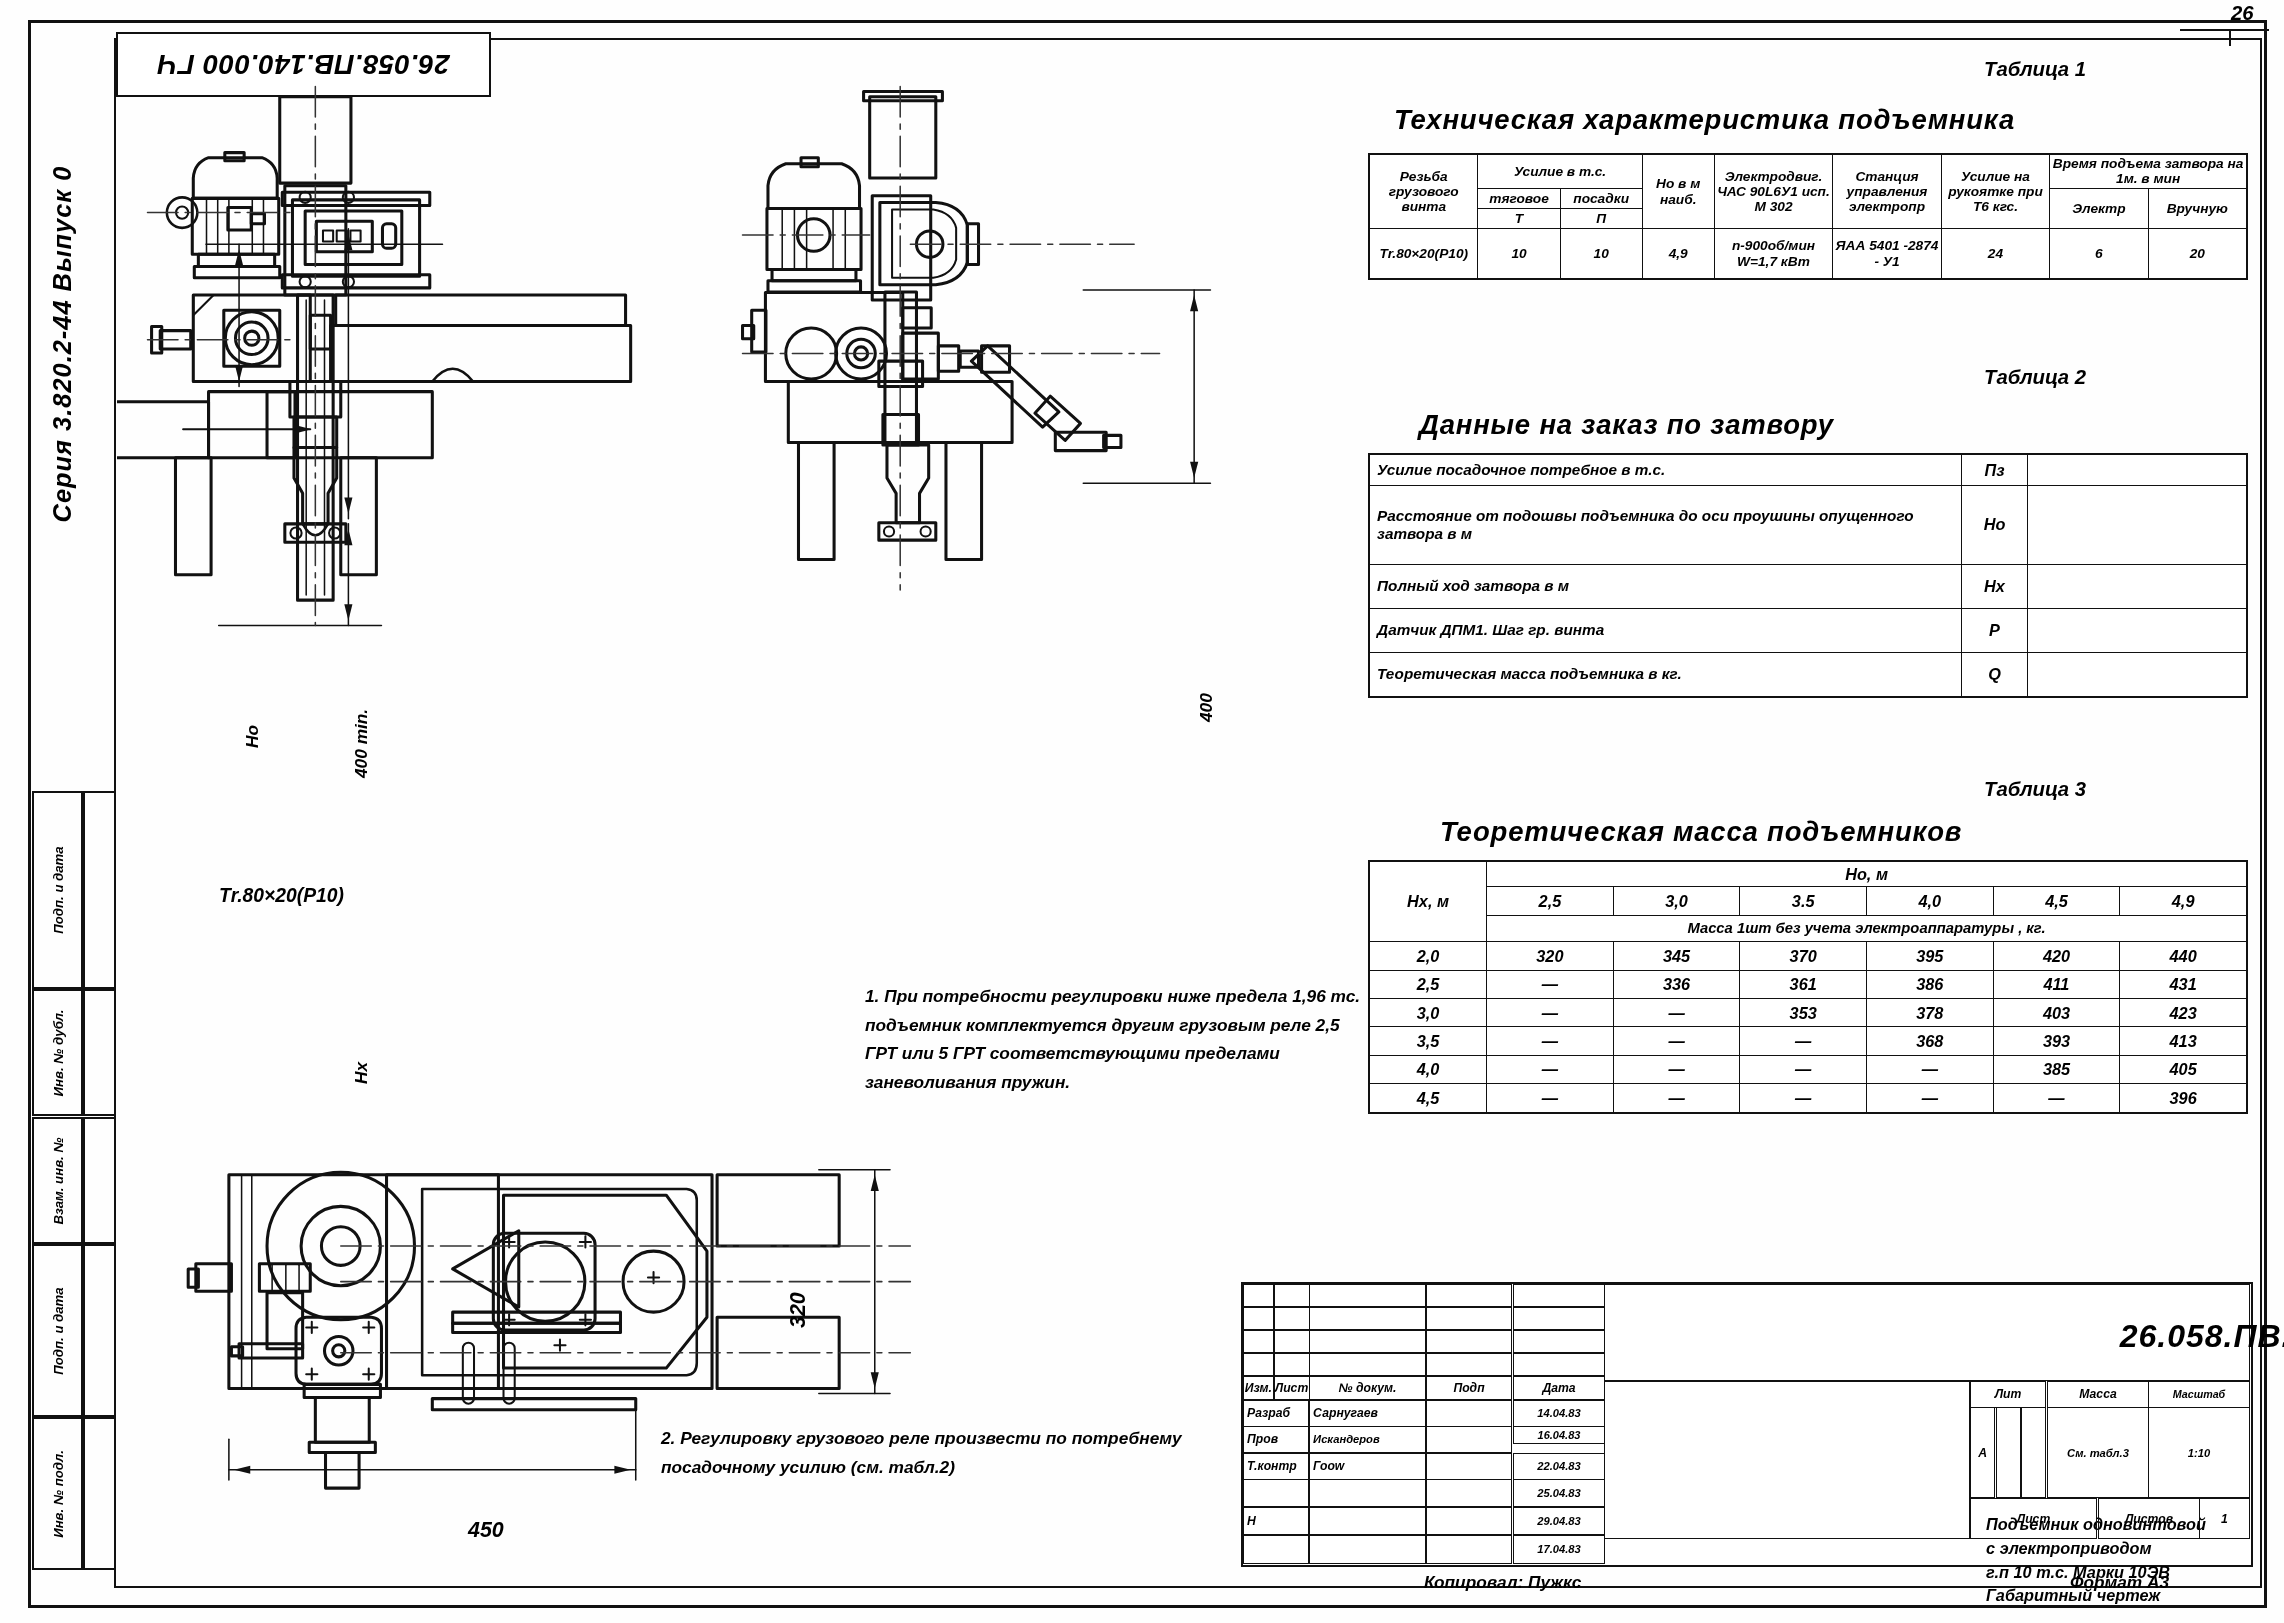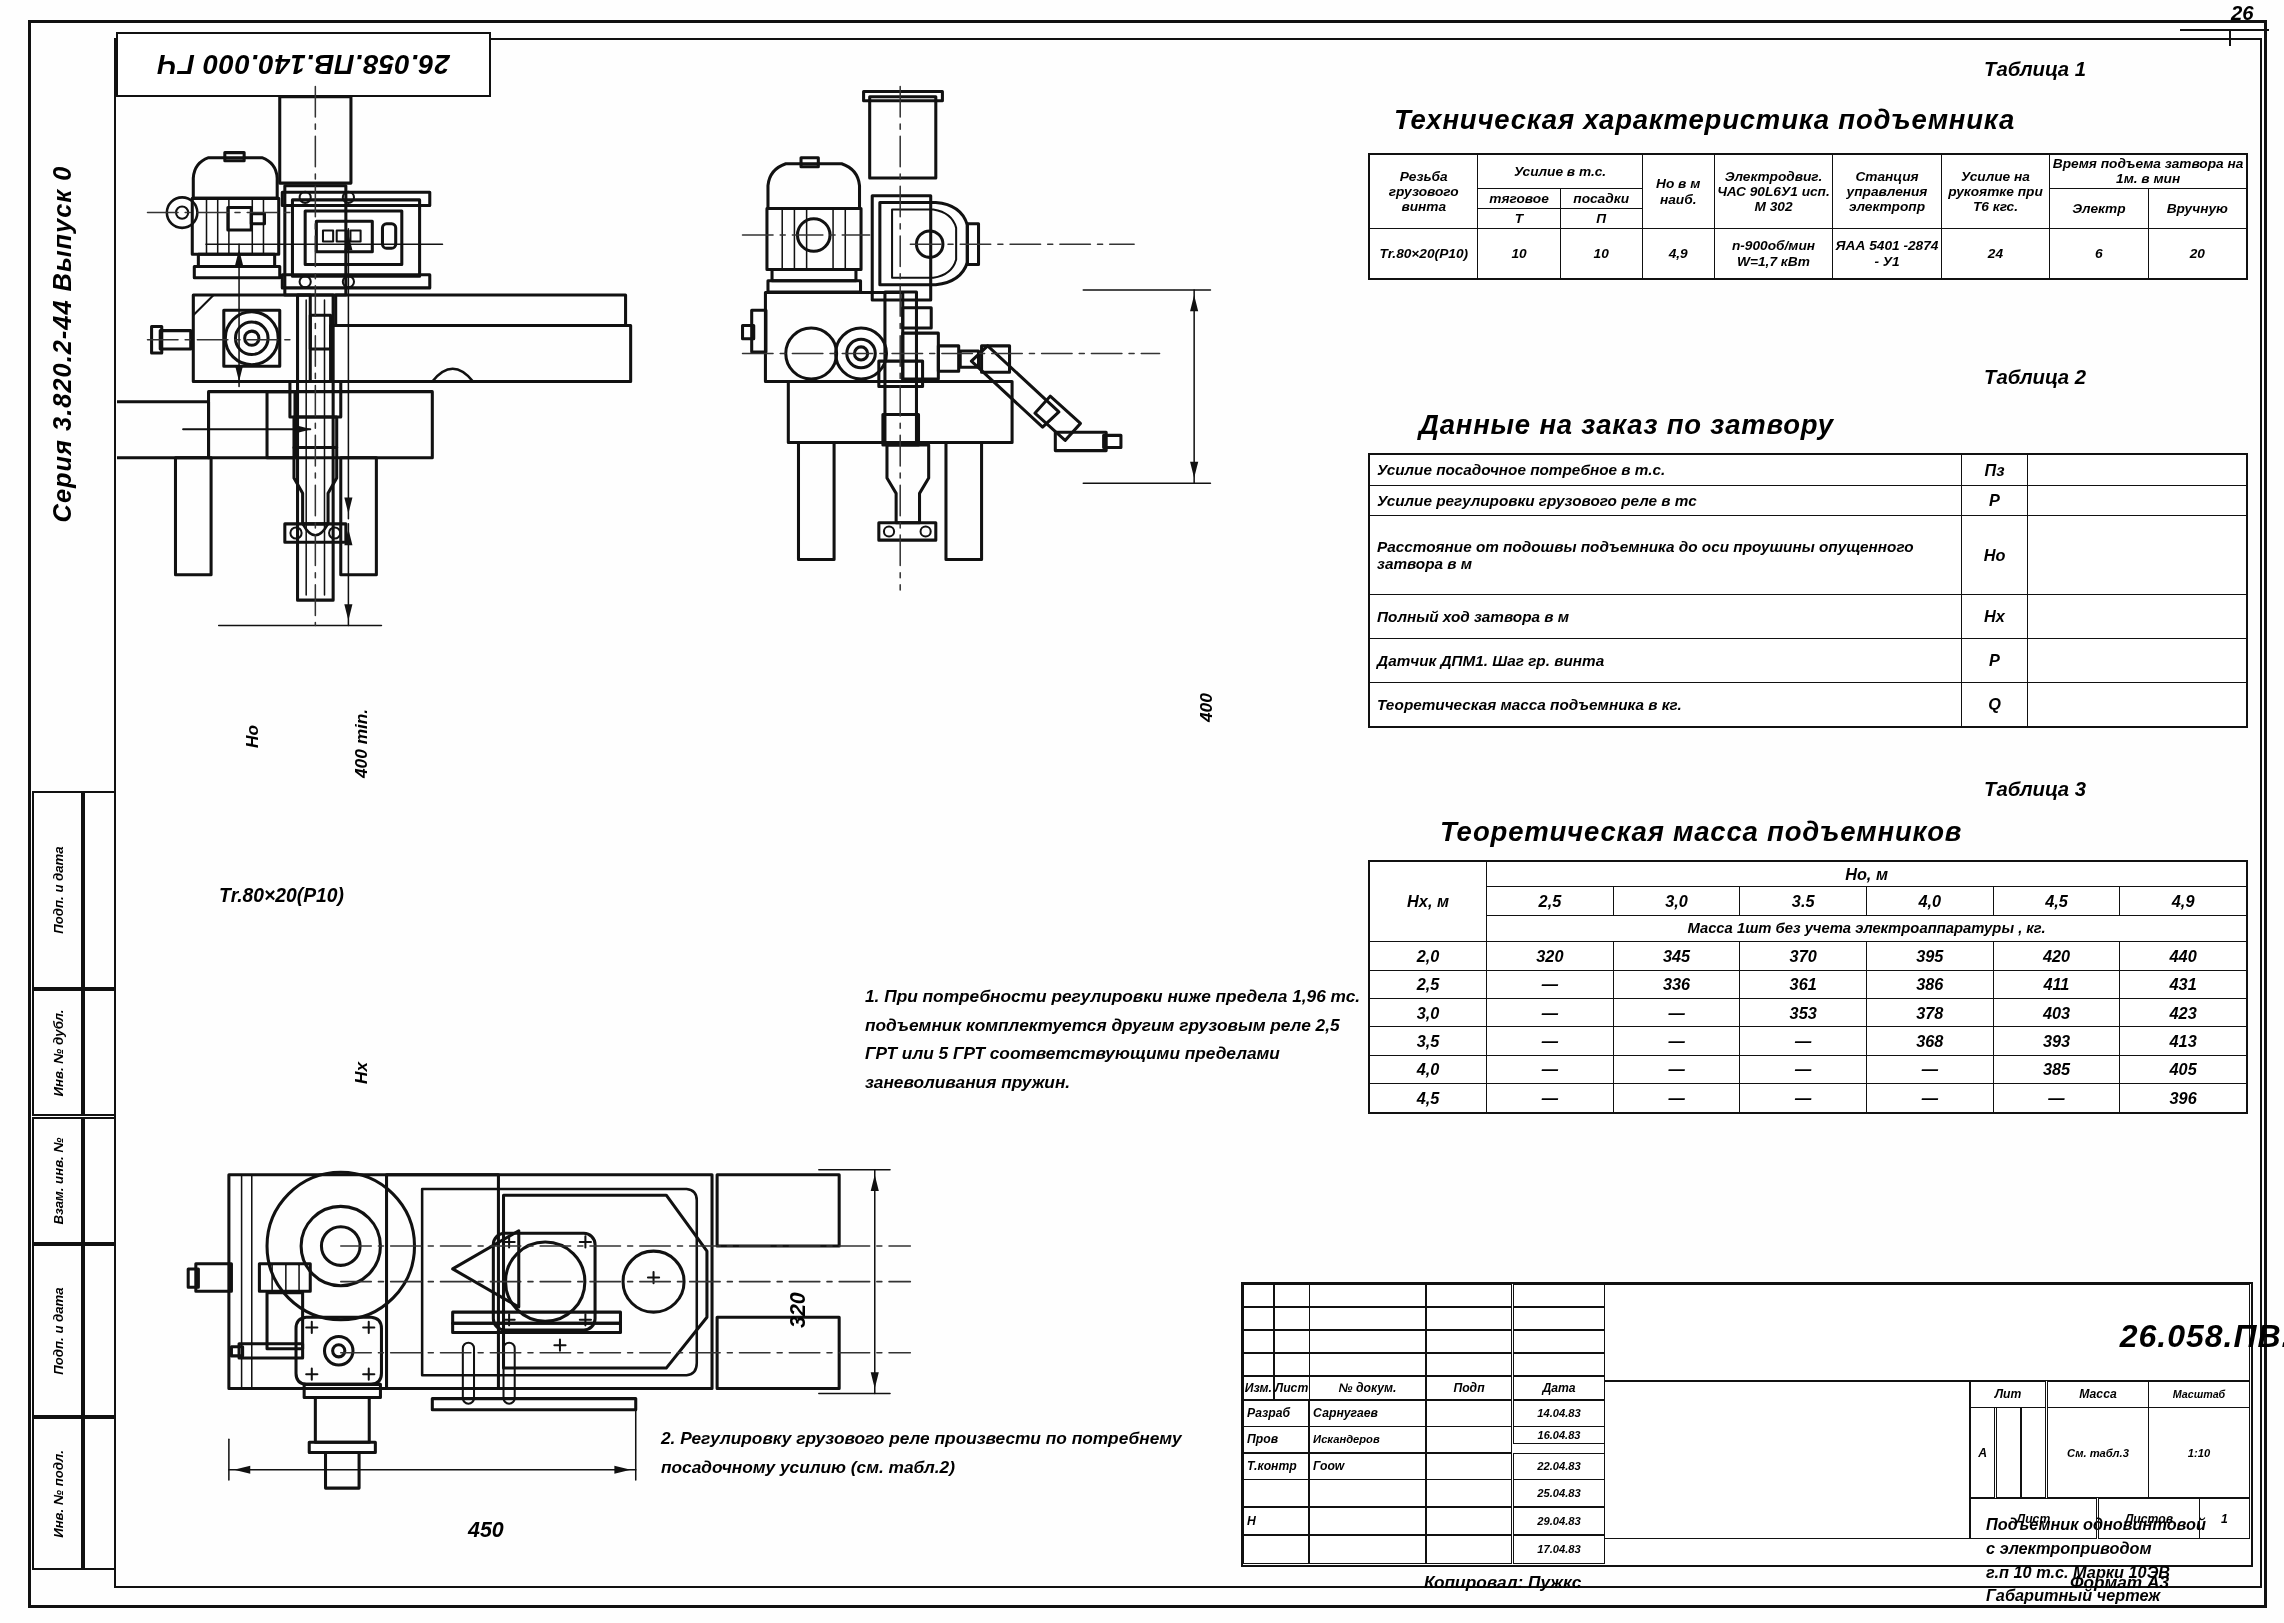--- a/index.html
+++ b/index.html
@@ -450,25 +450,20 @@
   <div class="tbl-title" style="left:1419px;top:409px;">Данные на заказ по затвору</div>
 
   <table class="gost thick" id="table2">
     <tbody>
         <tr>
       <td class="lbl">Усилие посадочное потребное в т.с.</td>
       <td class="sym">Пз</td>
       <td class="val"></td>
     </tr>
     <tr>
-      <td class="lbl">Усилие регулировки грузового реле в тс</td>
-      <td class="sym">Р</td>
-      <td class="val"></td>
-    </tr>
-    <tr>
       <td class="lbl" style="height:76px;">Расстояние от подошвы подъемника до оси проушины опущенного затвора в м</td>
       <td class="sym">Hо</td>
       <td class="val"></td>
     </tr>
     <tr>
       <td class="lbl" style="height:41px;">Полный ход затвора  в м</td>
       <td class="sym">Hx</td>
       <td class="val"></td>
     </tr>
     <tr>

